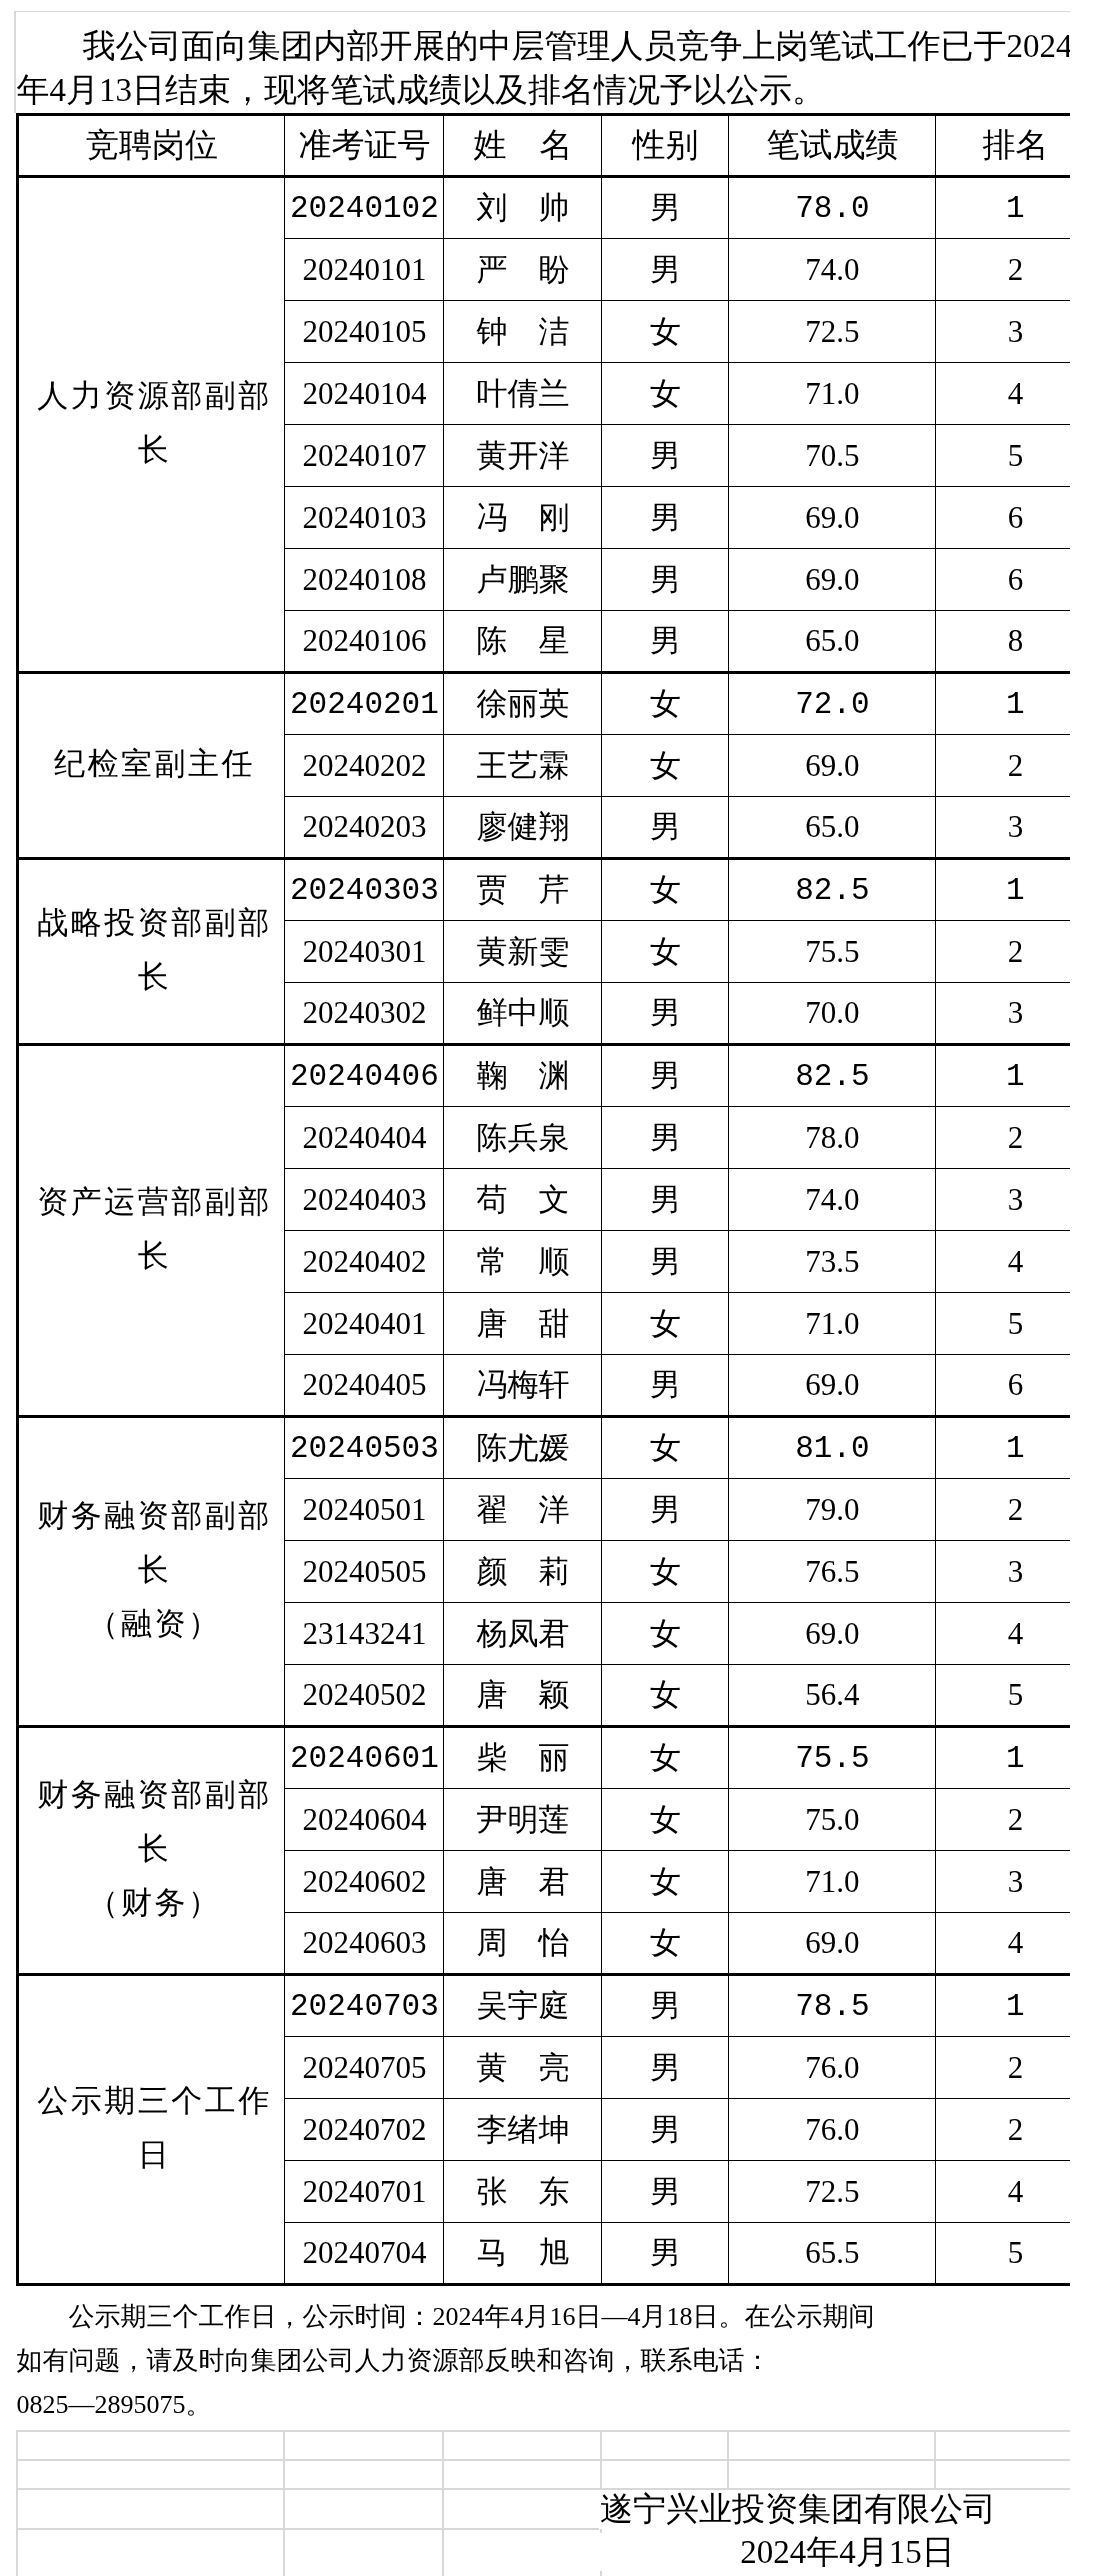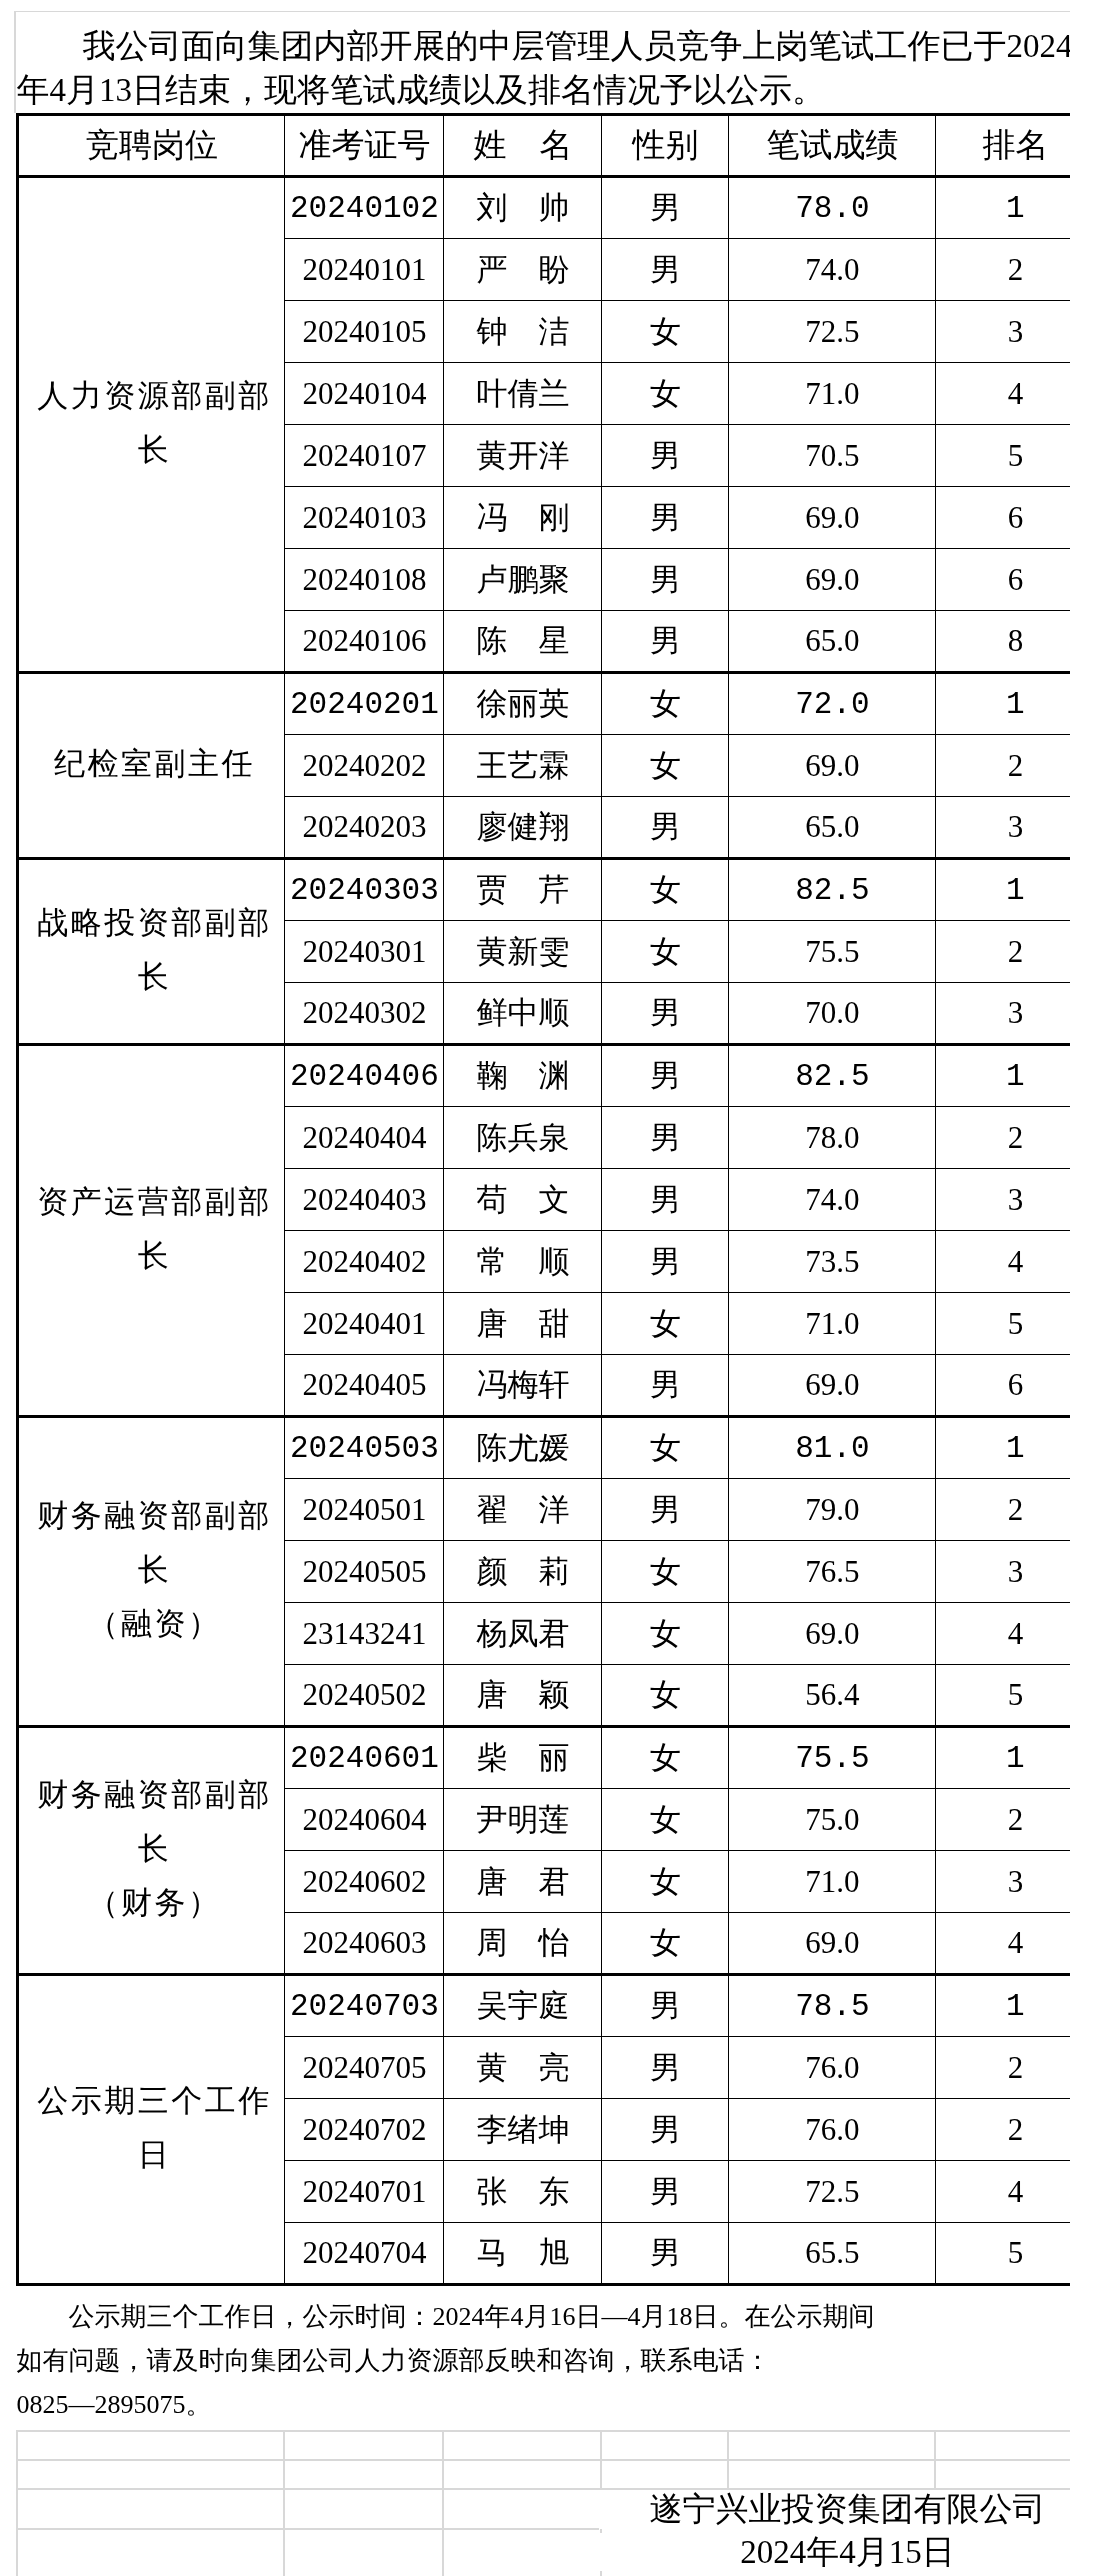--- a/index.html
+++ b/index.html
@@ -73,21 +73,21 @@
     line-height: 44px;
     text-indent: 2em;
     white-space: pre-line;
   }
 
   
   .company {
     position: absolute;
     left: 600px; top: 2490px;
     width: 495px; height: 39px;
-    text-align: center;
+    text-align: left;
     font-size: 33px;
     line-height: 39px;
     background: #ffffff;
   }
   .sig-date {
     position: absolute;
     left: 600px; top: 2533px;
     width: 495px; height: 38px;
     text-align: center;
     font-size: 33px;

